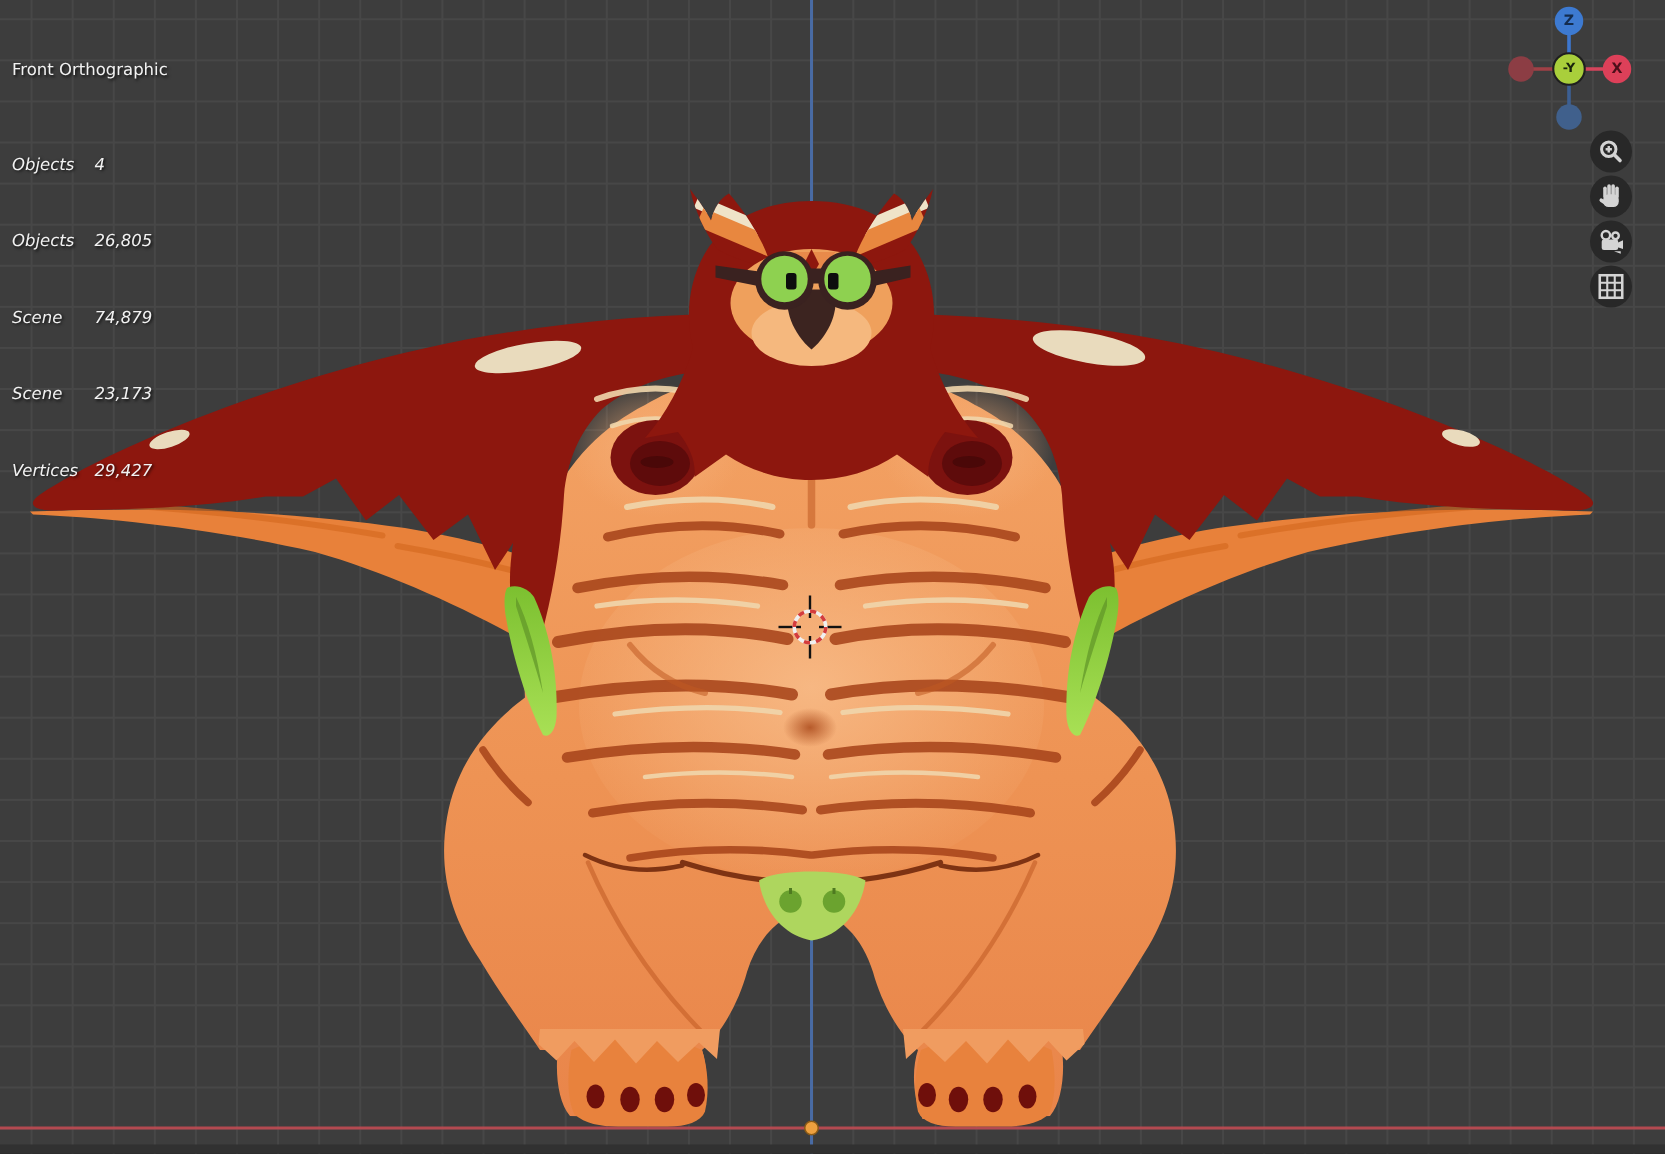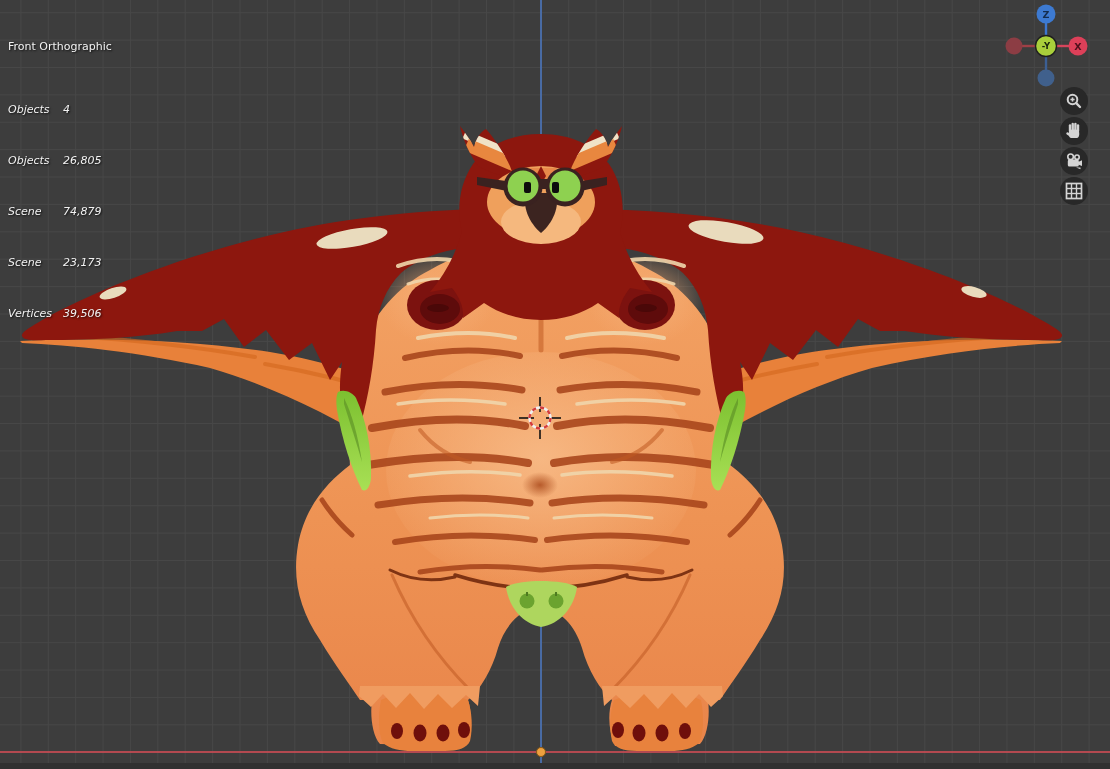--- a/index.html
+++ b/index.html
@@ -264,21 +264,21 @@
 
   <div class="hud hud-header">
     <div>Front Orthographic</div>
   </div>
 
   <div class="hud hud-stats">
     <span class="stat-row"><span class="stat-label">Objects</span><span>4</span></span>
     <span class="stat-row"><span class="stat-label">Objects</span><span>26,805</span></span>
     <span class="stat-row"><span class="stat-label">Scene</span><span>74,879</span></span>
     <span class="stat-row"><span class="stat-label">Scene</span><span>23,173</span></span>
-    <span class="stat-row"><span class="stat-label">Vertices</span><span>39,506</span></span>
+    <span class="stat-row"><span class="stat-label">Vertices</span><span>29,427</span></span>
   </div>
 
   <svg class="gizmo" width="110" height="96" viewBox="0 0 110 96" font-family="DejaVu Sans, sans-serif">
     <line x1="14" y1="46" x2="46" y2="46" stroke="#a04046" stroke-width="2.4"></line>
     <line x1="46" y1="46" x2="78" y2="46" stroke="#d6455c" stroke-width="2.4"></line>
     <line x1="46" y1="14" x2="46" y2="46" stroke="#3d77cf" stroke-width="2.4"></line>
     <line x1="46" y1="46" x2="46" y2="78" stroke="#3c5f93" stroke-width="2.4"></line>
     <circle cx="46" cy="14" r="9.5" fill="#3d7ad1"></circle>
     <text x="46" y="14" font-size="9.5" font-weight="bold" fill="#142c4e" text-anchor="middle" dominant-baseline="central">Z</text>
     <circle cx="14" cy="46" r="8.5" fill="#8c3d44"></circle>

